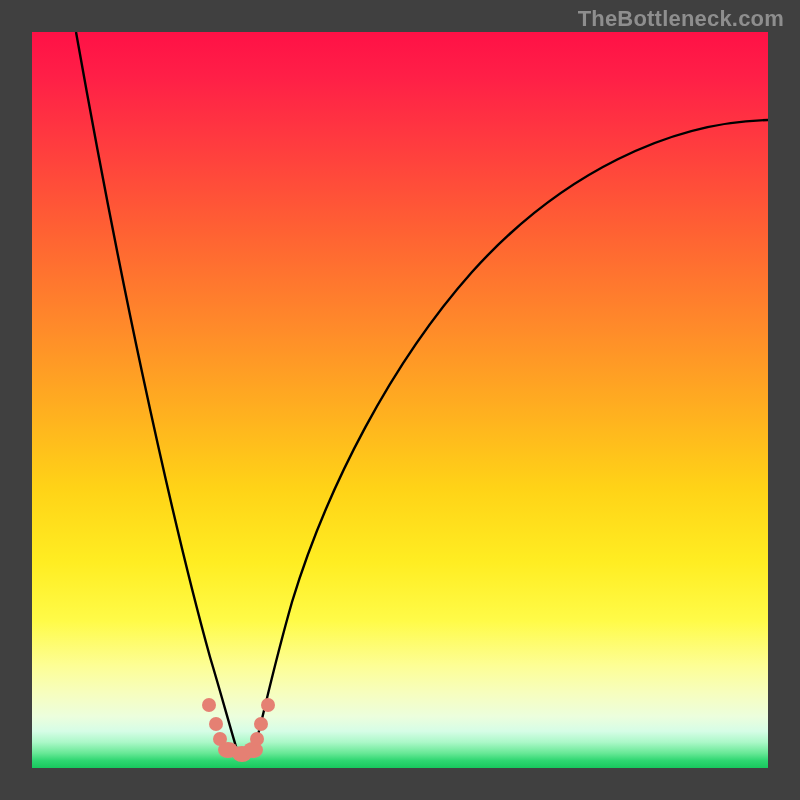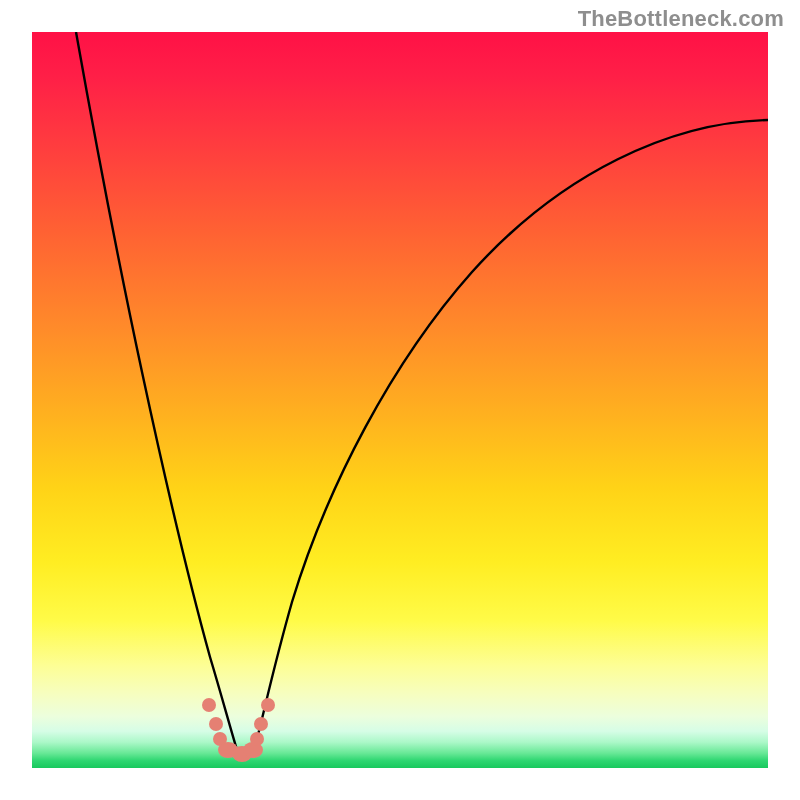--- a/index.html
+++ b/index.html
@@ -10,21 +10,21 @@
     background: #000;
     overflow: hidden;
     font-family: Arial, Helvetica, sans-serif;
   }
   .frame {
     position: absolute;
     left: 0;
     top: 0;
     width: 800px;
     height: 800px;
-    background: #ffffff;
+    background: #404040;
     text-align: center;
   }
   .plot-area {
     position: absolute;
     left: 32px;
     top: 32px;
     width: 736px;
     height: 736px;
     overflow: hidden;
   }

